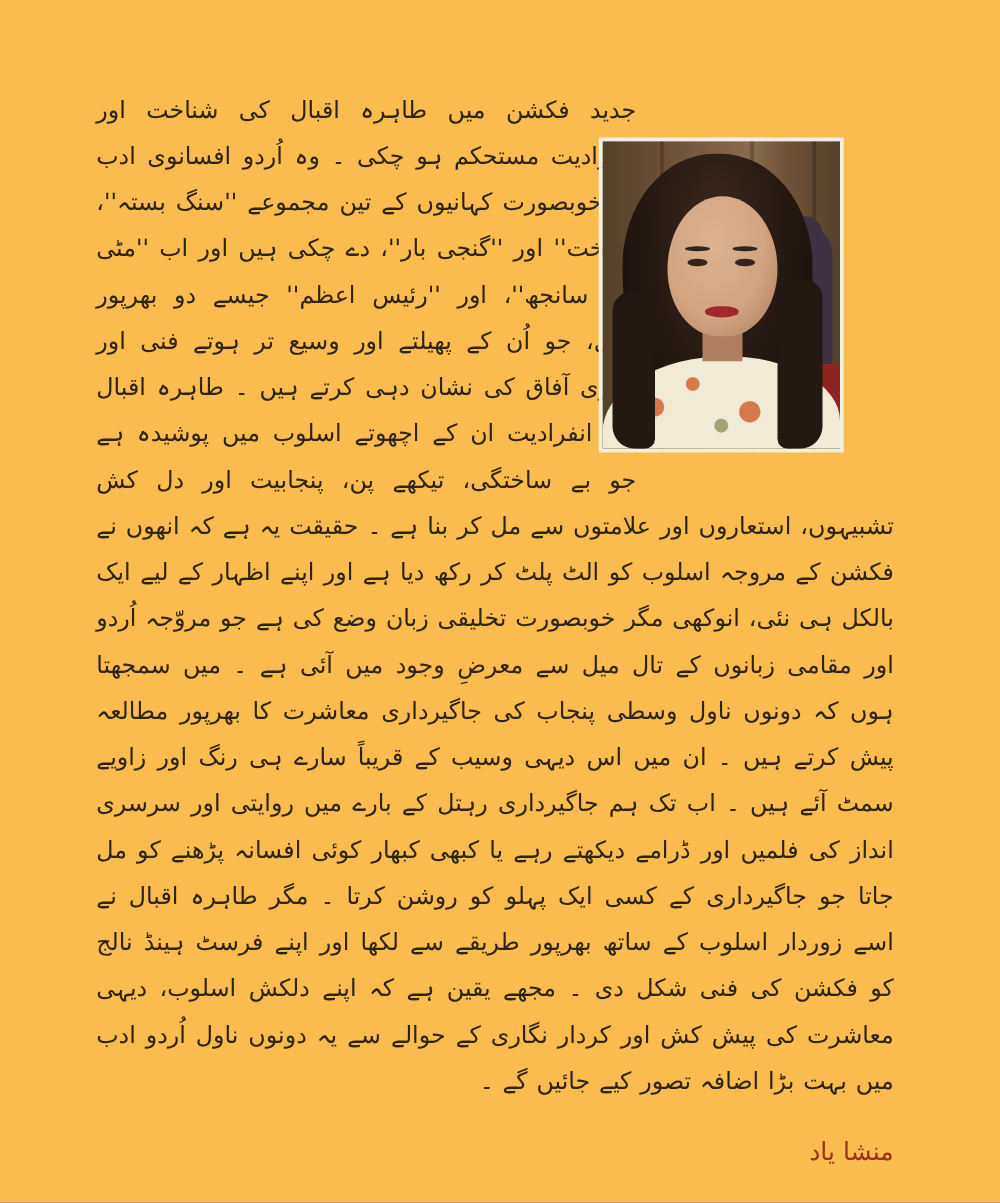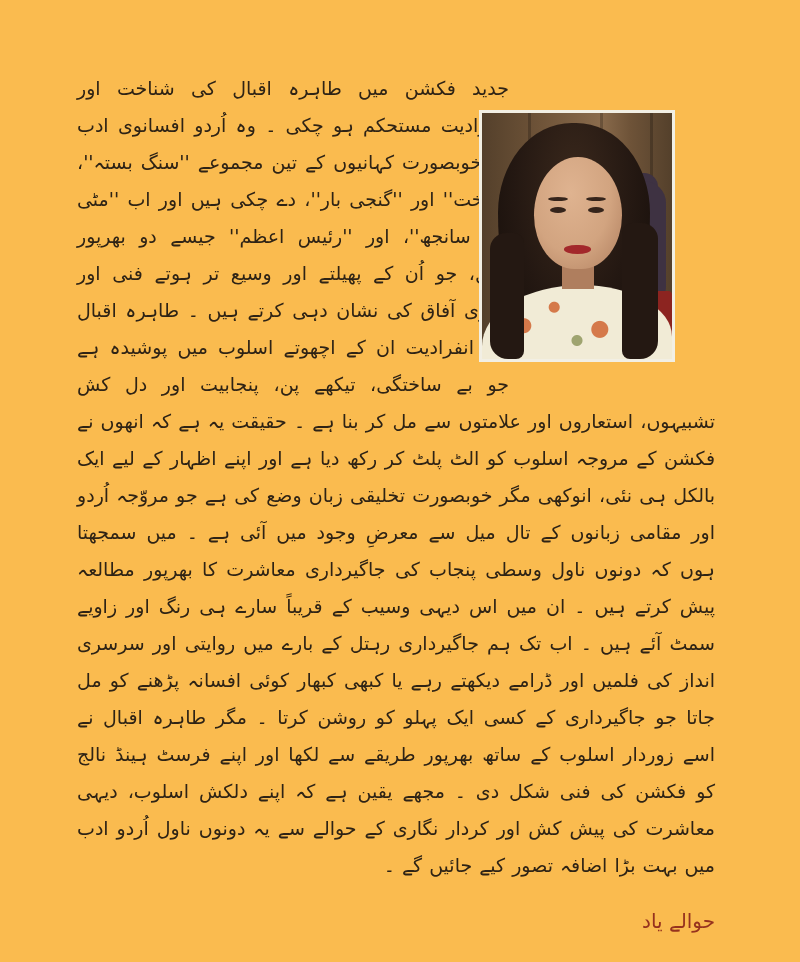--- a/index.html
+++ b/index.html
@@ -148,17 +148,17 @@
           <span class="hair-strand-r"></span>
           <span class="neck"></span>
           <span class="face"></span>
           <span class="brow brow-l"></span>
           <span class="brow brow-r"></span>
           <span class="eye eye-l"></span>
           <span class="eye eye-r"></span>
           <span class="lips"></span>
         </span><span>جدید فکشن میں طاہرہ اقبال کی شناخت اور انفرادیت مستحکم ہو چکی ۔ وہ اُردو افسانوی ادب کو خوبصورت کہانیوں کے تین مجموعے ''سنگ بستہ''، ''ریخت'' اور ''گنجی بار''، دے چکی ہیں اور اب ''مٹی کی سانجھ''، اور ''رئیس اعظم'' جیسے دو بھرپور ناول، جو اُن کے پھیلتے اور وسیع تر ہوتے فنی اور فکری آفاق کی نشان دہی کرتے ہیں ۔ طاہرہ اقبال کی انفرادیت ان کے اچھوتے اسلوب میں پوشیدہ ہے جو بے ساختگی، تیکھے پن، پنجابیت اور دل کش تشبیہوں، استعاروں اور علامتوں سے مل کر بنا ہے ۔ حقیقت یہ ہے کہ انھوں نے فکشن کے مروجہ اسلوب کو الٹ پلٹ کر رکھ دیا ہے اور اپنے اظہار کے لیے ایک بالکل ہی نئی، انوکھی مگر خوبصورت تخلیقی زبان وضع کی ہے جو مروّجہ اُردو اور مقامی زبانوں کے تال میل سے معرضِ وجود میں آئی ہے ۔ میں سمجھتا ہوں کہ دونوں ناول وسطی پنجاب کی جاگیرداری معاشرت کا بھرپور مطالعہ پیش کرتے ہیں ۔ ان میں اس دیہی وسیب کے قریباً سارے ہی رنگ اور زاویے سمٹ آئے ہیں ۔ اب تک ہم جاگیرداری رہتل کے بارے میں روایتی اور سرسری انداز کی فلمیں اور ڈرامے دیکھتے رہے یا کبھی کبھار کوئی افسانہ پڑھنے کو مل جاتا جو جاگیرداری کے کسی ایک پہلو کو روشن کرتا ۔ مگر طاہرہ اقبال نے اسے زوردار اسلوب کے ساتھ بھرپور طریقے سے لکھا اور اپنے فرسٹ ہینڈ نالج کو فکشن کی فنی شکل دی ۔ مجھے یقین ہے کہ اپنے دلکش اسلوب، دیہی معاشرت کی پیش کش اور کردار نگاری کے حوالے سے یہ دونوں ناول اُردو ادب میں بہت بڑا اضافہ تصور کیے جائیں گے ۔</span>
       </p>
-      <div class="signature">حوالے یاد</div>
+      <div class="signature">منشا یاد</div>
     </section>
 
   </div>
 </div>
 
 </body></html>

